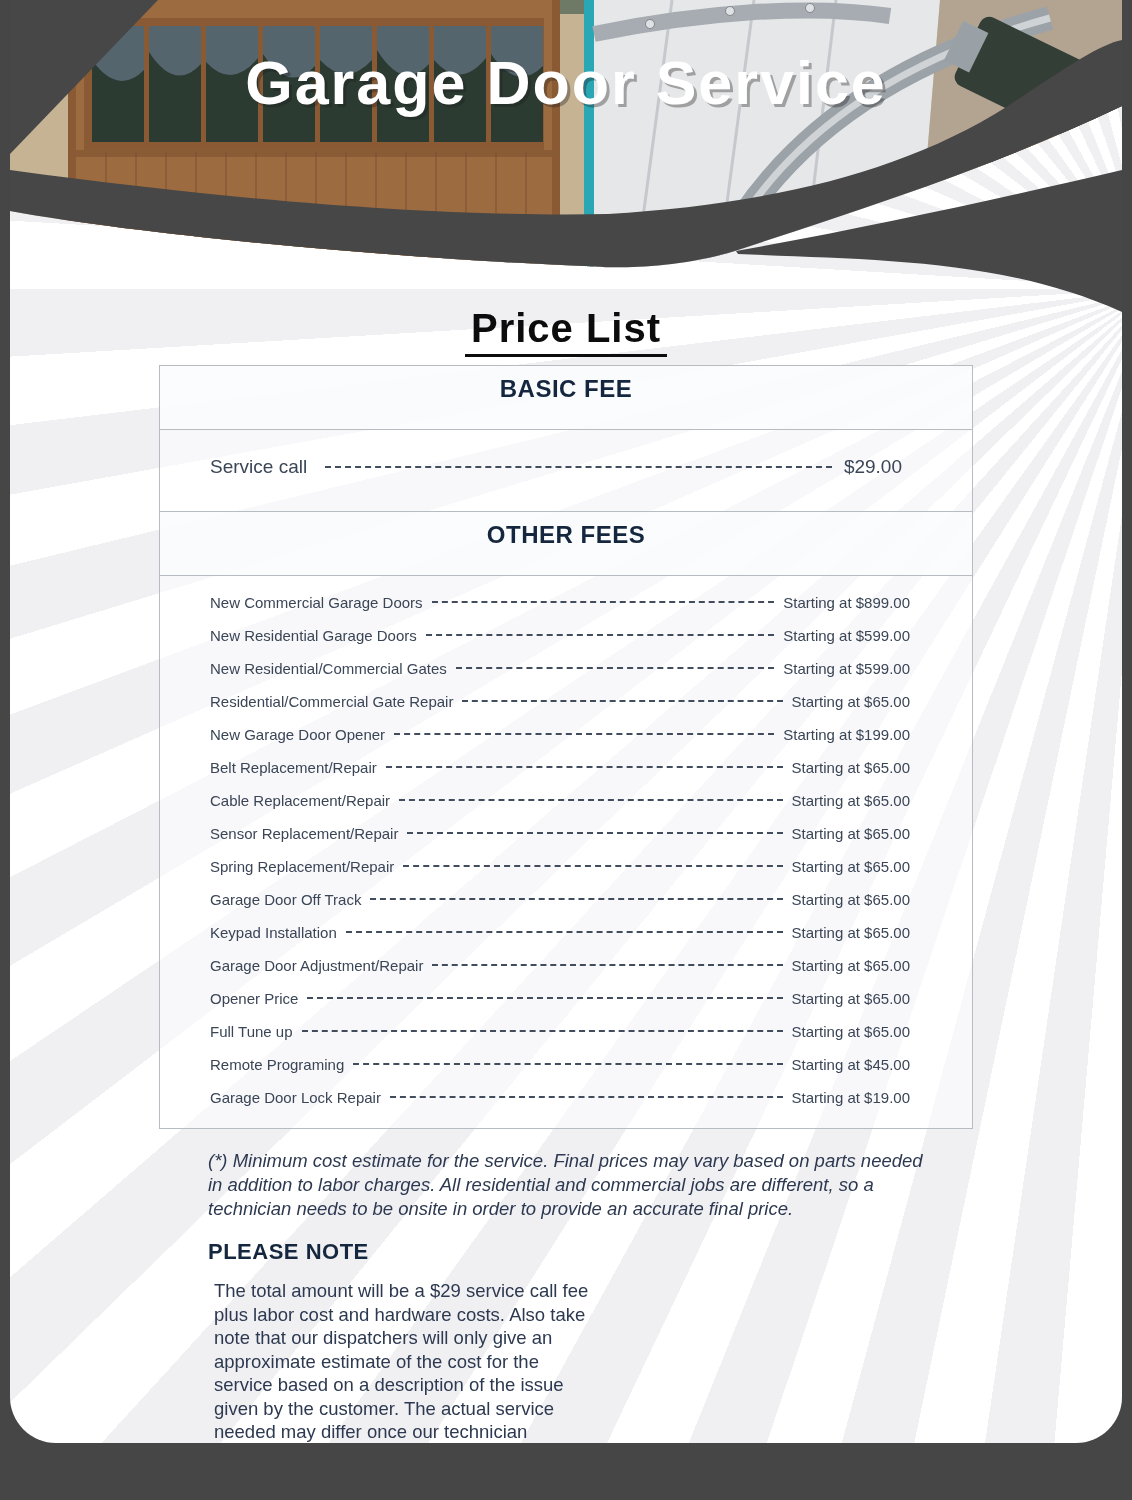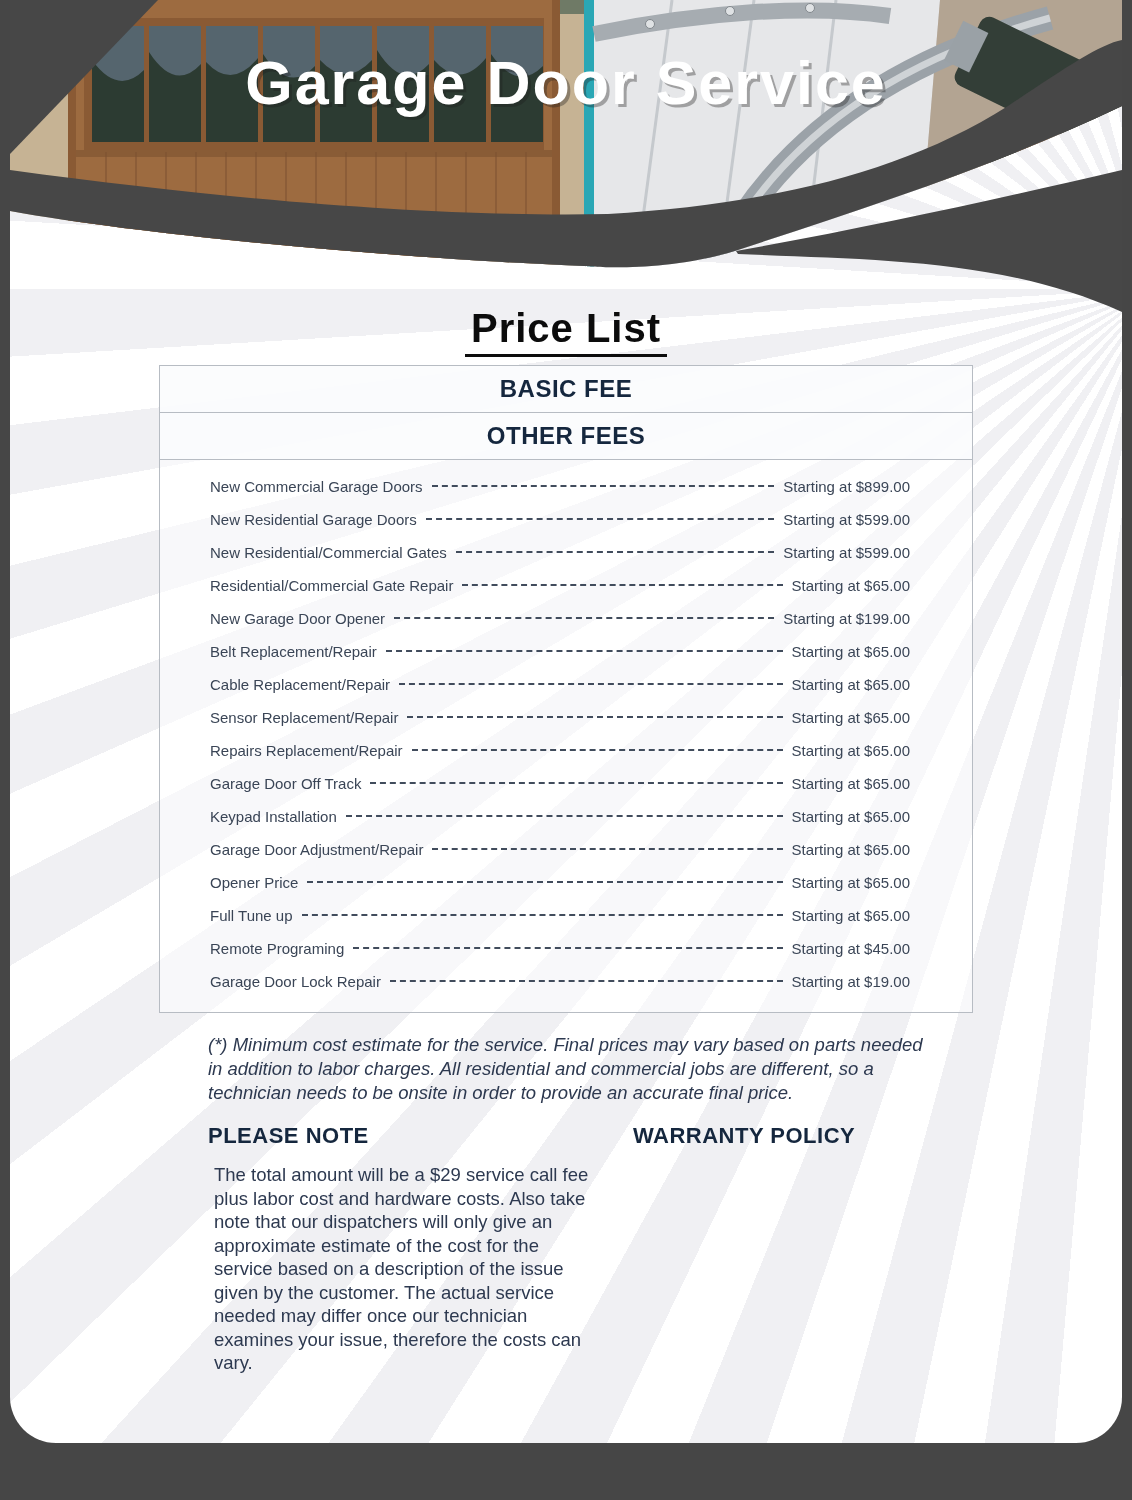--- a/index.html
+++ b/index.html
@@ -23,21 +23,21 @@
   }
   .page-title span{
     border-bottom:3px solid #0c0c0c;padding:0 6px 4px;
   }
   .price-table{
     width:812px;margin:0 auto;border:1px solid #b7bcc3;
     background:rgba(255,255,255,0.55);
   }
   .section-heading{
     text-align:center;font-size:24px;font-weight:bold;color:#15273e;
-    letter-spacing:0.5px;padding:9px 0 9px;
+    letter-spacing:0.5px;padding:9px 0 26px;
     background:rgba(250,252,253,0.85);
   }
   .hdiv{border-bottom:1px solid #b7bcc3;}
   .basic-rows{padding:17px 70px 24px 50px;}
   .fee-rows{padding:10px 62px 14px 50px;}
   .fee-row{
     display:flex;align-items:baseline;
     font-size:15px;color:#3a4556;line-height:33px;white-space:nowrap;
   }
   .basic-rows .fee-row{font-size:19px;line-height:40px;}
@@ -169,20 +169,27 @@
   <div class="content">
 
     <h1 class="page-title">
       <span>Price List</span>
     </h1>
 
     <div class="price-table">
 
       <div class="section-heading hdiv">BASIC FEE</div>
 
+      <div class="basic-rows hdiv">
+        <div class="fee-row">
+          <span class="fee-label">Service call</span>
+          <span class="leader"></span>
+          <span class="fee-price">$29.00</span>
+        </div>
+      </div>
 
       <div class="section-heading hdiv">OTHER FEES</div>
 
       <div class="fee-rows">
         <div class="fee-row">
           <span class="fee-label">New Commercial Garage Doors</span>
           <span class="leader"></span>
           <span class="fee-price">Starting at $899.00</span>
         </div>
         <div class="fee-row">
@@ -214,21 +221,21 @@
           <span class="fee-label">Cable Replacement/Repair</span>
           <span class="leader"></span>
           <span class="fee-price">Starting at $65.00</span>
         </div>
         <div class="fee-row">
           <span class="fee-label">Sensor Replacement/Repair</span>
           <span class="leader"></span>
           <span class="fee-price">Starting at $65.00</span>
         </div>
         <div class="fee-row">
-          <span class="fee-label">Repairs Replacement/Repair</span>
+          <span class="fee-label">Spring Replacement/Repair</span>
           <span class="leader"></span>
           <span class="fee-price">Starting at $65.00</span>
         </div>
         <div class="fee-row">
           <span class="fee-label">Garage Door Off Track</span>
           <span class="leader"></span>
           <span class="fee-price">Starting at $65.00</span>
         </div>
         <div class="fee-row">
           <span class="fee-label">Keypad Installation</span>
@@ -264,18 +271,17 @@
     </div>
 
     <div class="footnote">(*) Minimum cost estimate for the service. Final prices may vary based on parts needed in addition to labor charges. All residential and commercial jobs are different, so a technician needs to be onsite in order to provide an accurate final price.</div>
 
     <div class="columns">
       <div class="col-left">
         <div class="col-heading">PLEASE NOTE</div>
         <div class="col-body">The total amount will be a $29 service call fee plus labor cost and hardware costs. Also take note that our dispatchers will only give an approximate estimate of the cost for the service based on a description of the issue given by the customer. The actual service needed may differ once our technician examines your issue, therefore the costs can vary.</div>
       </div>
       <div class="col-right">
-        <div class="col-heading">WARRANTY POLICY</div>
       </div>
     </div>
 
   </div>
 </div>
 
 </body></html>

